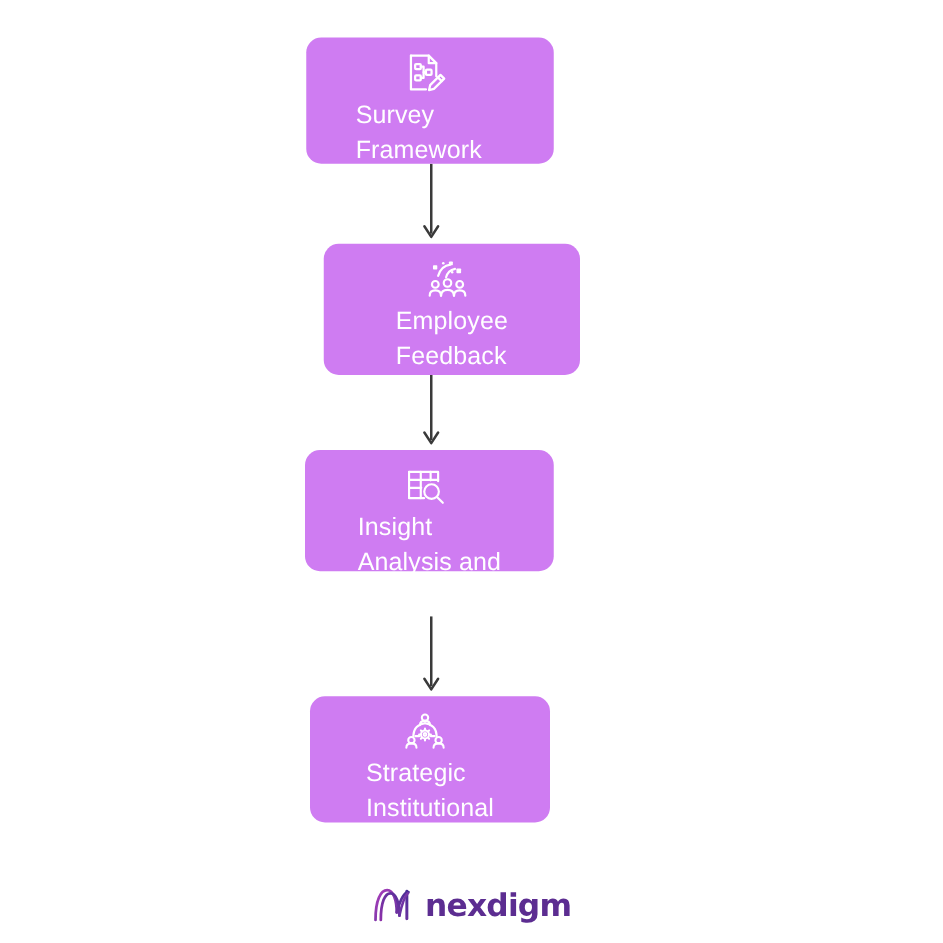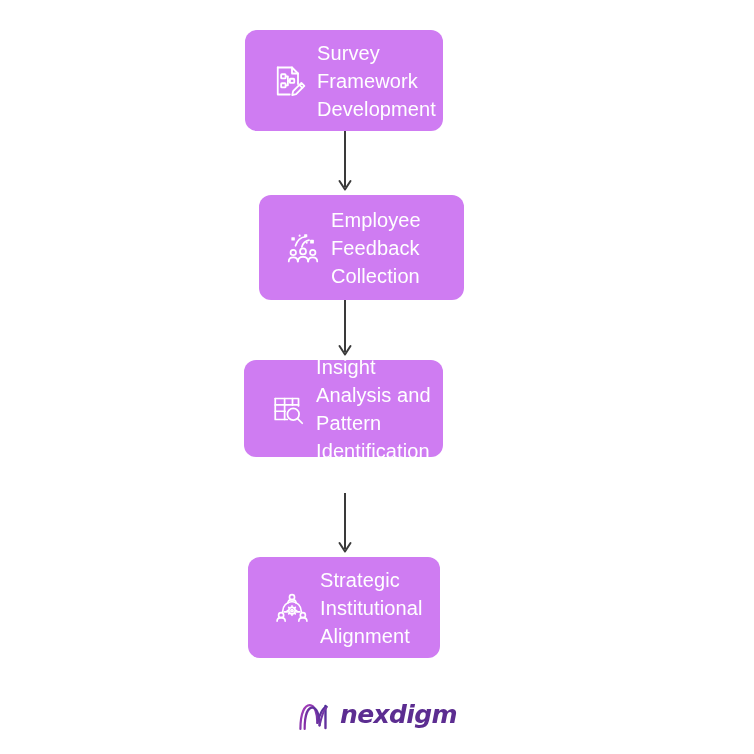--- a/index.html
+++ b/index.html
@@ -21,23 +21,24 @@
     height: 754px;
   }
 
   
   .flow-node {
     position: absolute;
     box-sizing: border-box;
     background: #cf7cf2;
     border-radius: 12px;
     display: flex;
+    flex-direction: column;
     align-items: center;
     justify-content: flex-start;
-    padding: 8px 10px 8px 24px;
+    padding: 8px 10px 8px 10px;
   }
 
   .node-icon {
     flex: 0 0 auto;
     width: 40px;
     height: 40px;
     margin-right: 8px;
     display: flex;
     align-items: center;
     justify-content: center;
@@ -67,23 +68,23 @@
   .connector svg { display: block; }
 
   
   #brand-logo {
     position: absolute;
     left: 0;
     right: 0;
     bottom: 8px;
     height: 44px;
     display: flex;
+    align-items: center;
     justify-content: center;
     gap: 9px;
-    font-style: italic;
   }
   #brand-logo .logo-mark {
     width: 34px;
     height: 30px;
     display: block;
   }
   #brand-logo .logo-word {
     font-family: "DejaVu Sans", sans-serif;
     font-size: 25px;
     font-weight: 700;

